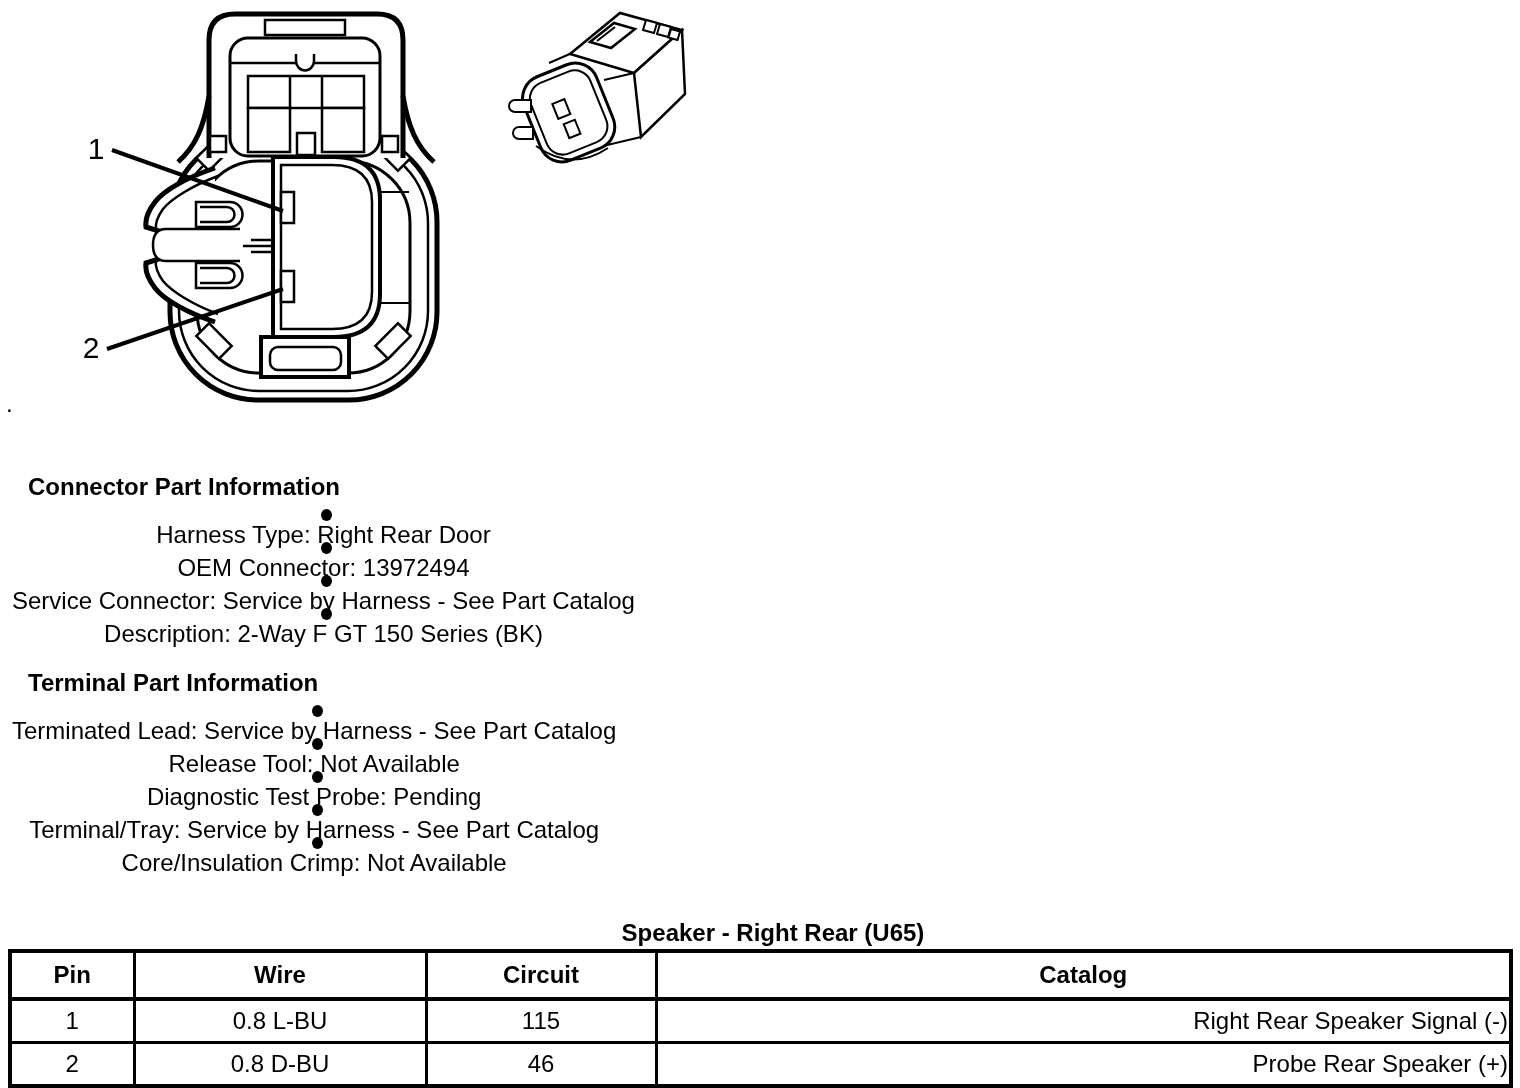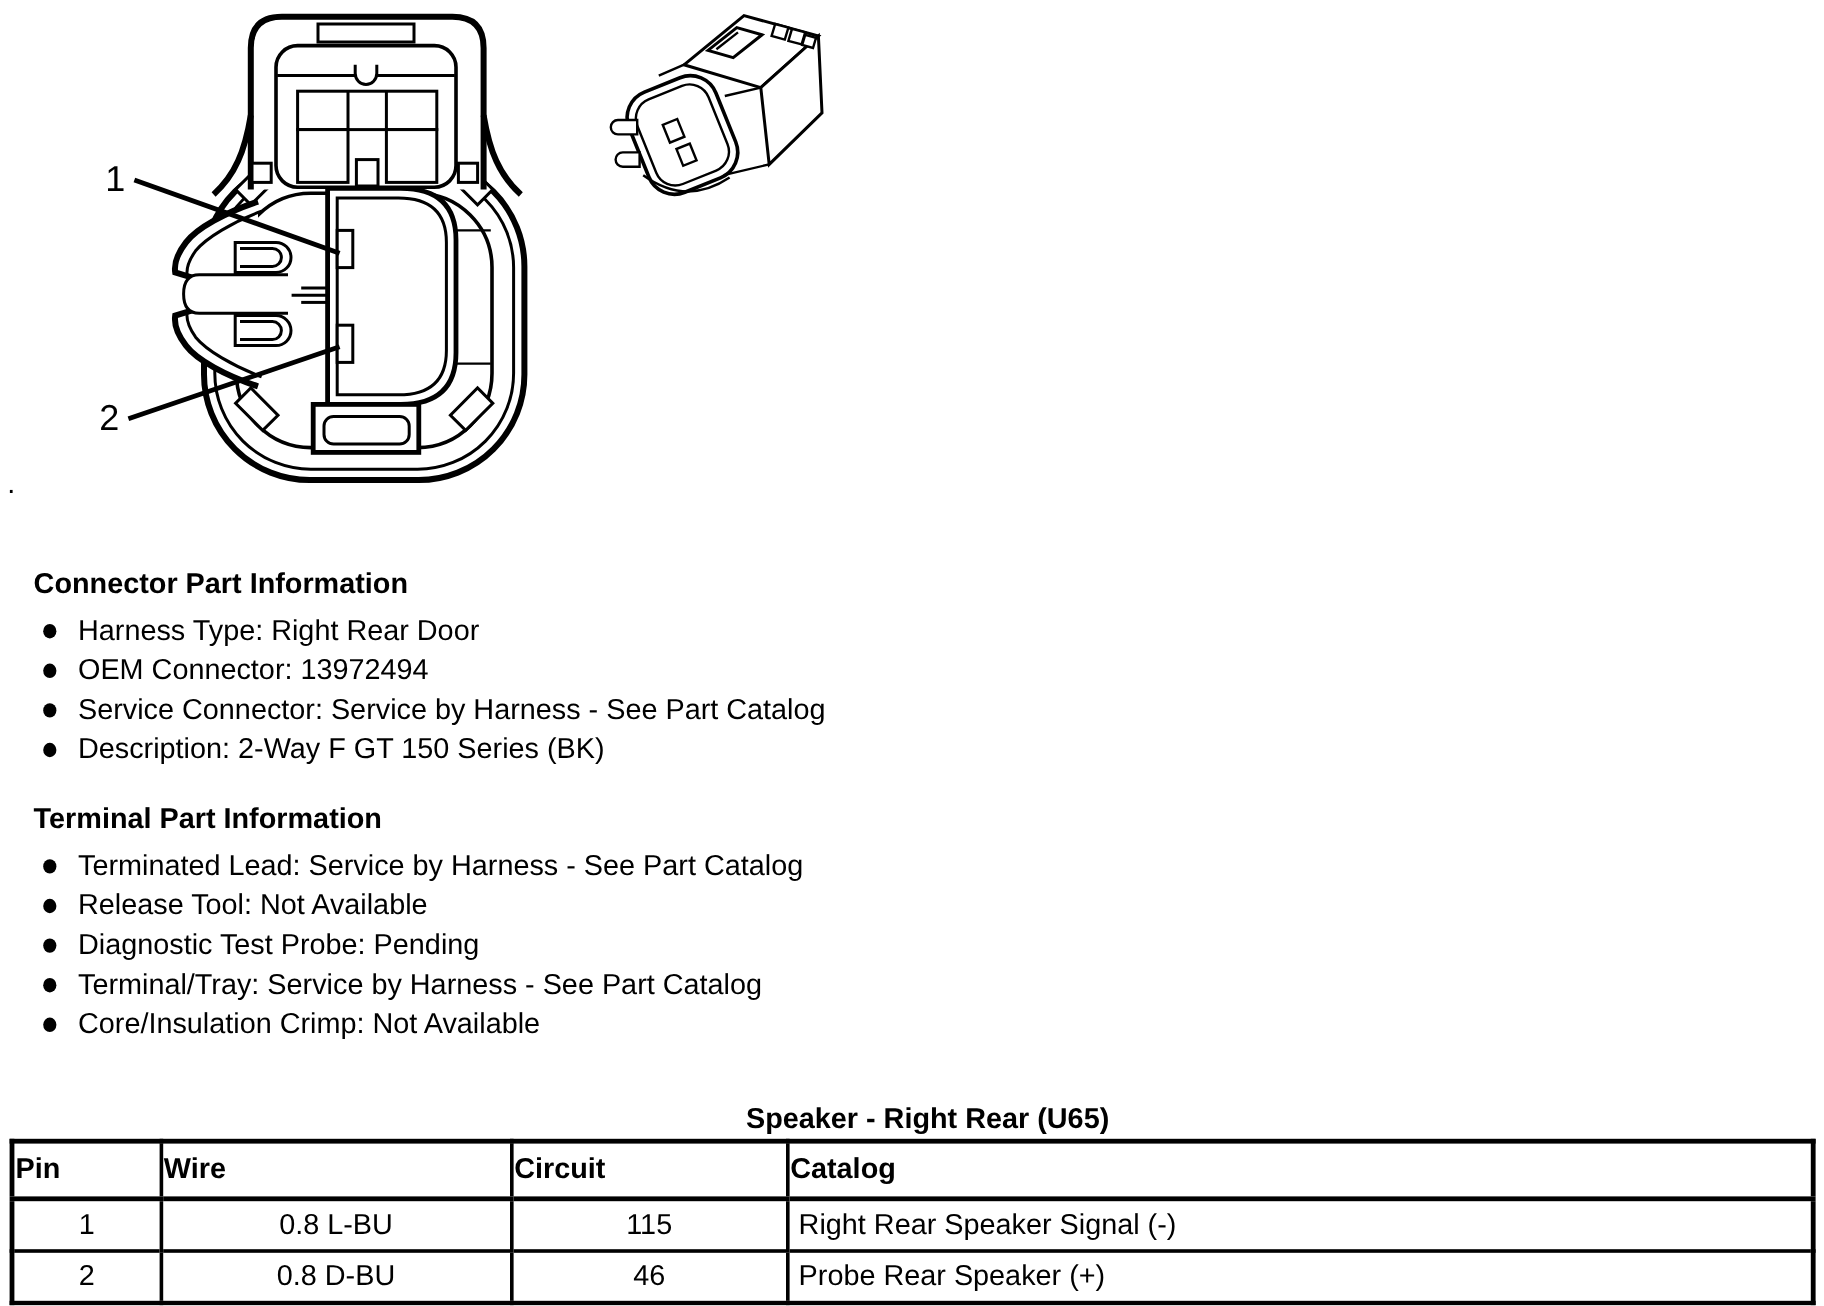--- a/index.html
+++ b/index.html
@@ -8,34 +8,34 @@
     font-family:"Liberation Sans", sans-serif;color:#000;overflow:hidden;
   }
   .diagram{position:absolute;left:0;top:0;width:760px;height:440px;}
   .stray{position:absolute;left:6px;top:390px;font-size:24px;}
   .sec-heading{position:absolute;margin:16px;font-size:24px;font-weight:bold;white-space:nowrap;}
   .h-connector{left:12px;top:457px;}
   .h-terminal{left:12px;top:653px;}
   ul.bullets{position:absolute;margin:0;padding:0;list-style:none;}
   .list-connector{left:12px;top:509px;}
   .list-terminal{left:12px;top:705px;}
-  ul.bullets li{display:flex;align-items:center;height:33px;font-size:24px;white-space:nowrap;}
+  ul.bullets li{display:flex;align-items:center;height:33px;font-size:24px;white-space:nowrap;flex-direction:column;}
   .bullet{flex:0 0 auto;width:11px;height:12px;border-radius:50%;background:#000;margin:0 18px 0 24px;}
   .tbl-title{position:absolute;top:906px;left:0;width:100%;text-align:center;margin:13px;font-size:24px;font-weight:bold;}
   table.pinout{
     position:absolute;left:8px;top:949px;width:1505px;
     border-collapse:collapse;border:4px solid #000;table-layout:fixed;
   }
   table.pinout th, table.pinout td{
     border-left:3px solid #000;border-right:3px solid #000;
     font-size:24px;overflow:hidden;white-space:nowrap;
   }
-  table.pinout th{height:42px;font-weight:bold;text-align:left;border-bottom:4px solid #000;}
+  table.pinout th{height:42px;font-weight:bold;text-align:center;border-bottom:4px solid #000;}
   table.pinout td{height:38px;text-align:center;border-top:3px solid #000;}
-  table.pinout td.fn{text-align:left;padding-left:8px;}
+  table.pinout td.fn{text-align:right;padding-left:8px;}
   
   .s5{stroke:#000;stroke-width:5;fill:#fff;}
   .s4{stroke:#000;stroke-width:4;fill:#fff;}
   .s3{stroke:#000;stroke-width:3;fill:#fff;}
   .s25{stroke:#000;stroke-width:2.5;fill:#fff;}
   .s2{stroke:#000;stroke-width:2;fill:#fff;}
   .nf{fill:none;}
   .lead{stroke:#000;stroke-width:4;}
   .callout{font-family:"Liberation Sans",sans-serif;font-size:30px;fill:#000;}
 </style>

